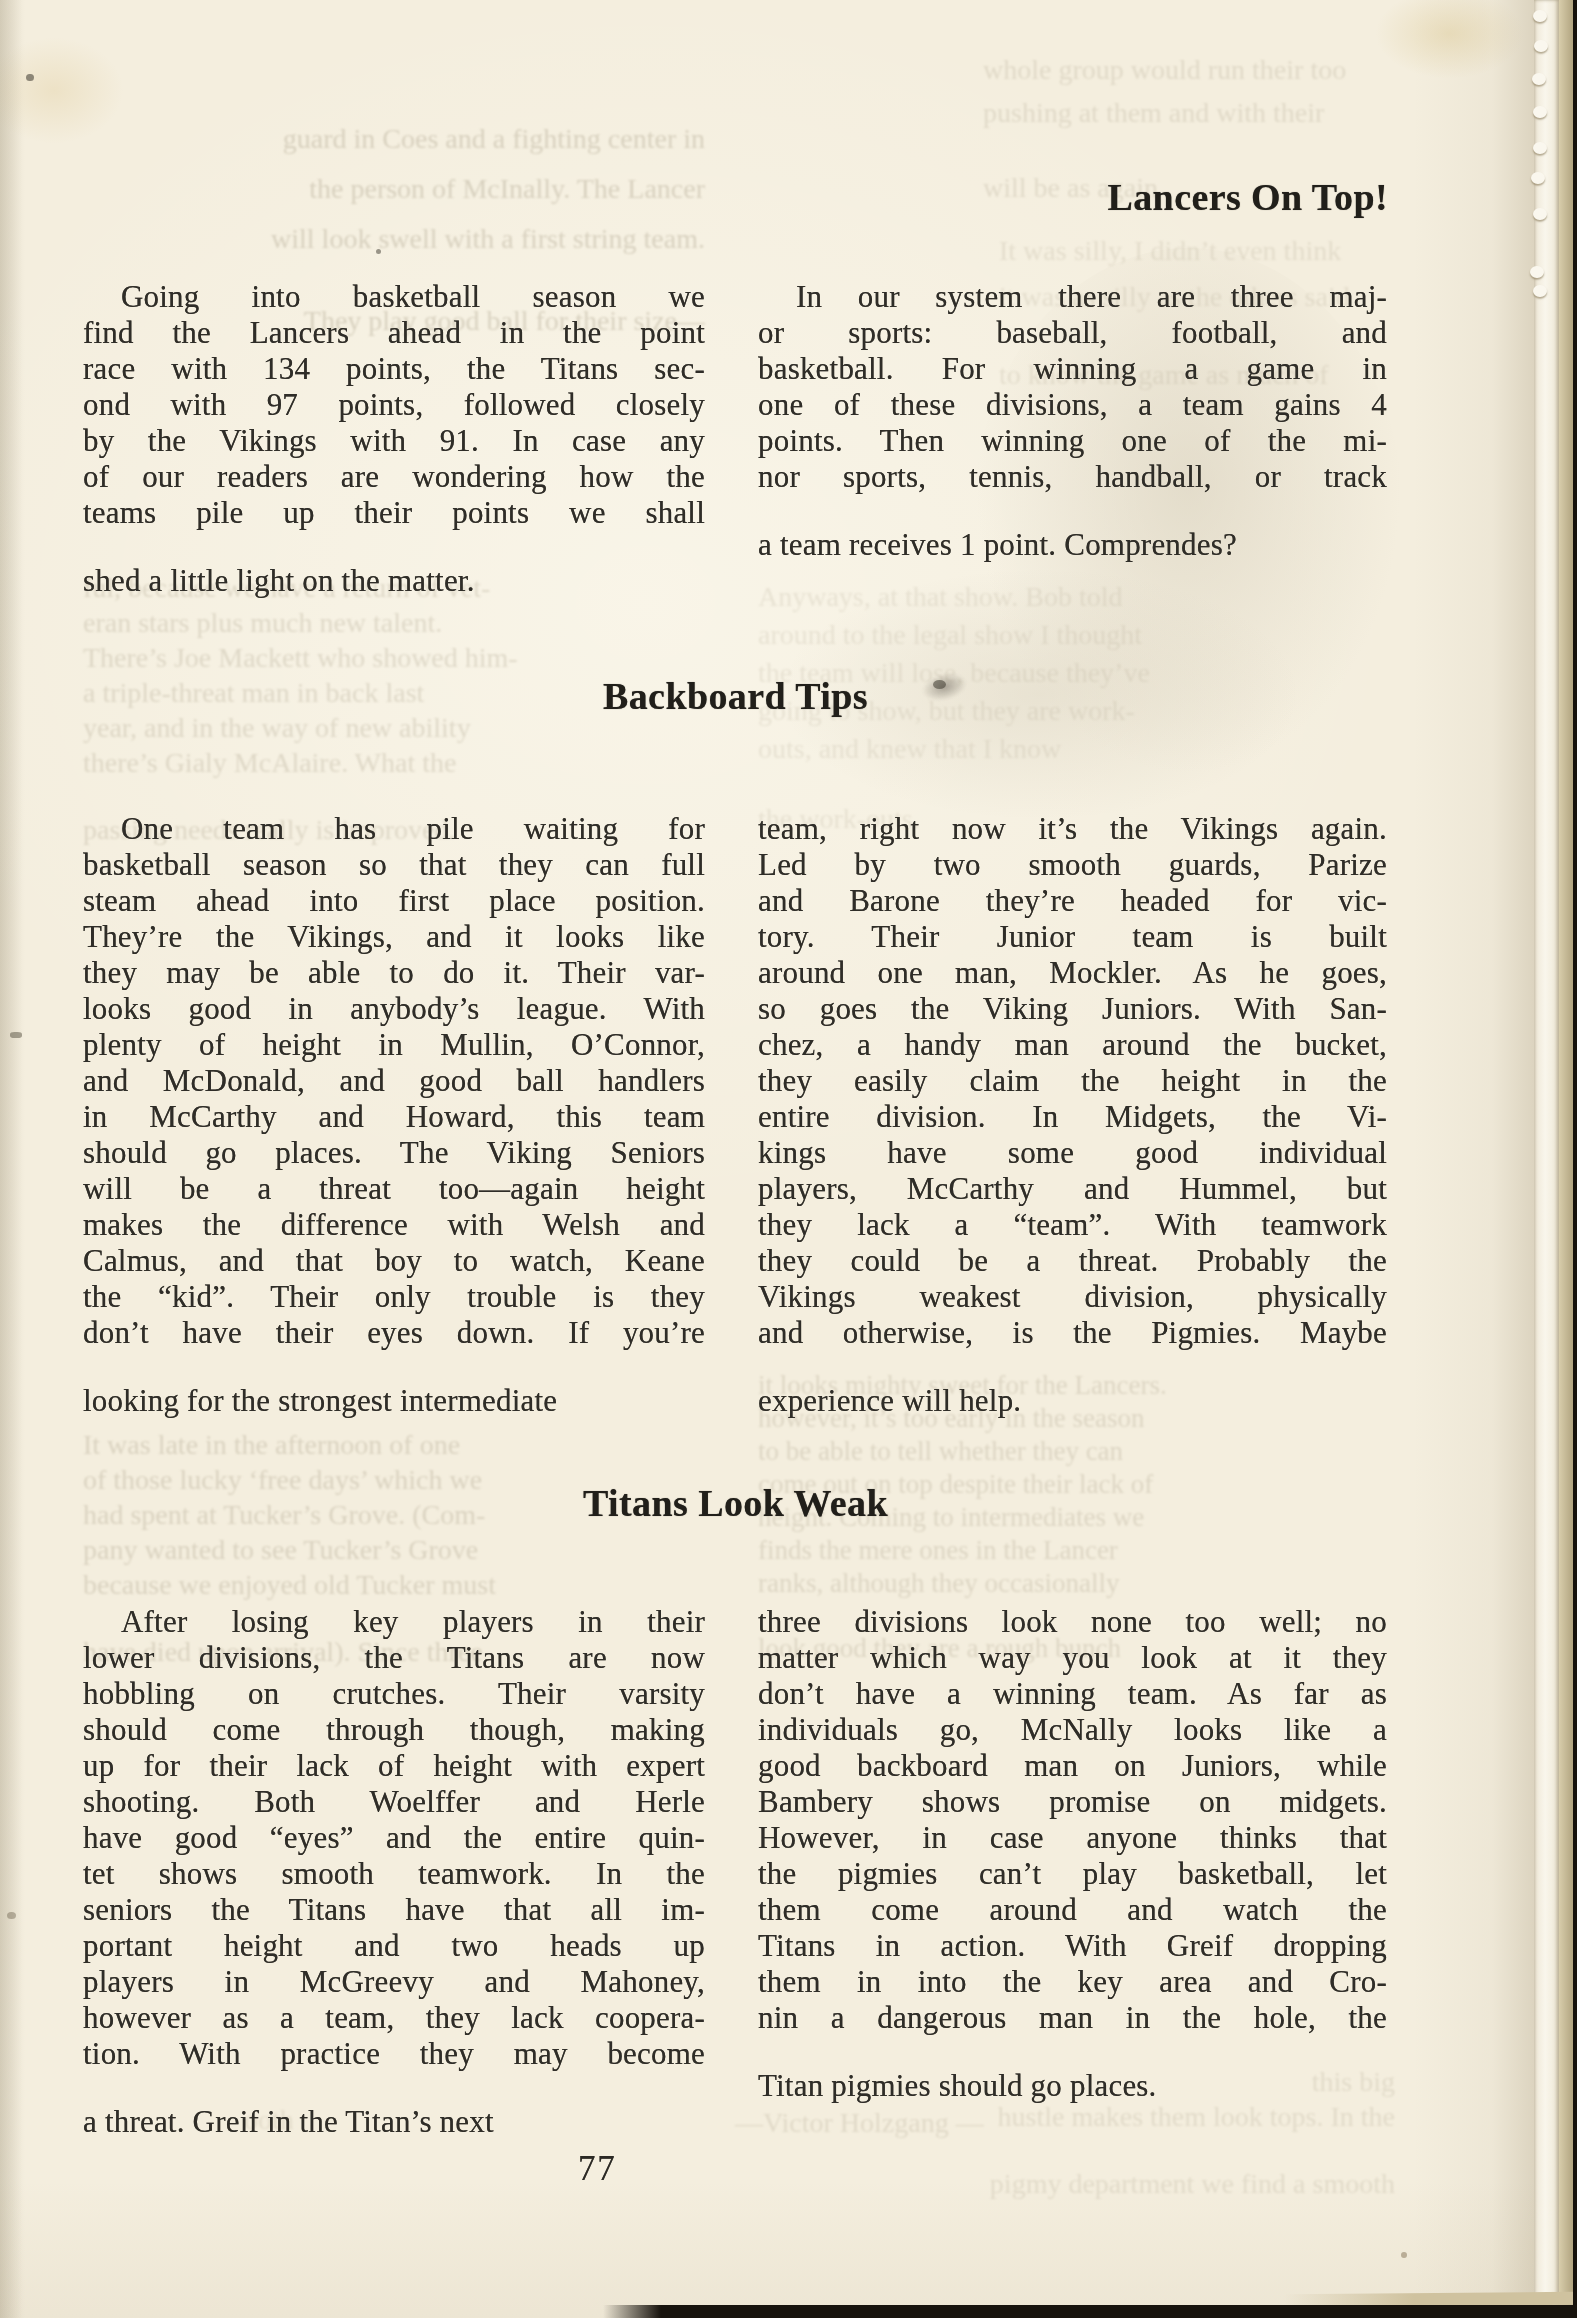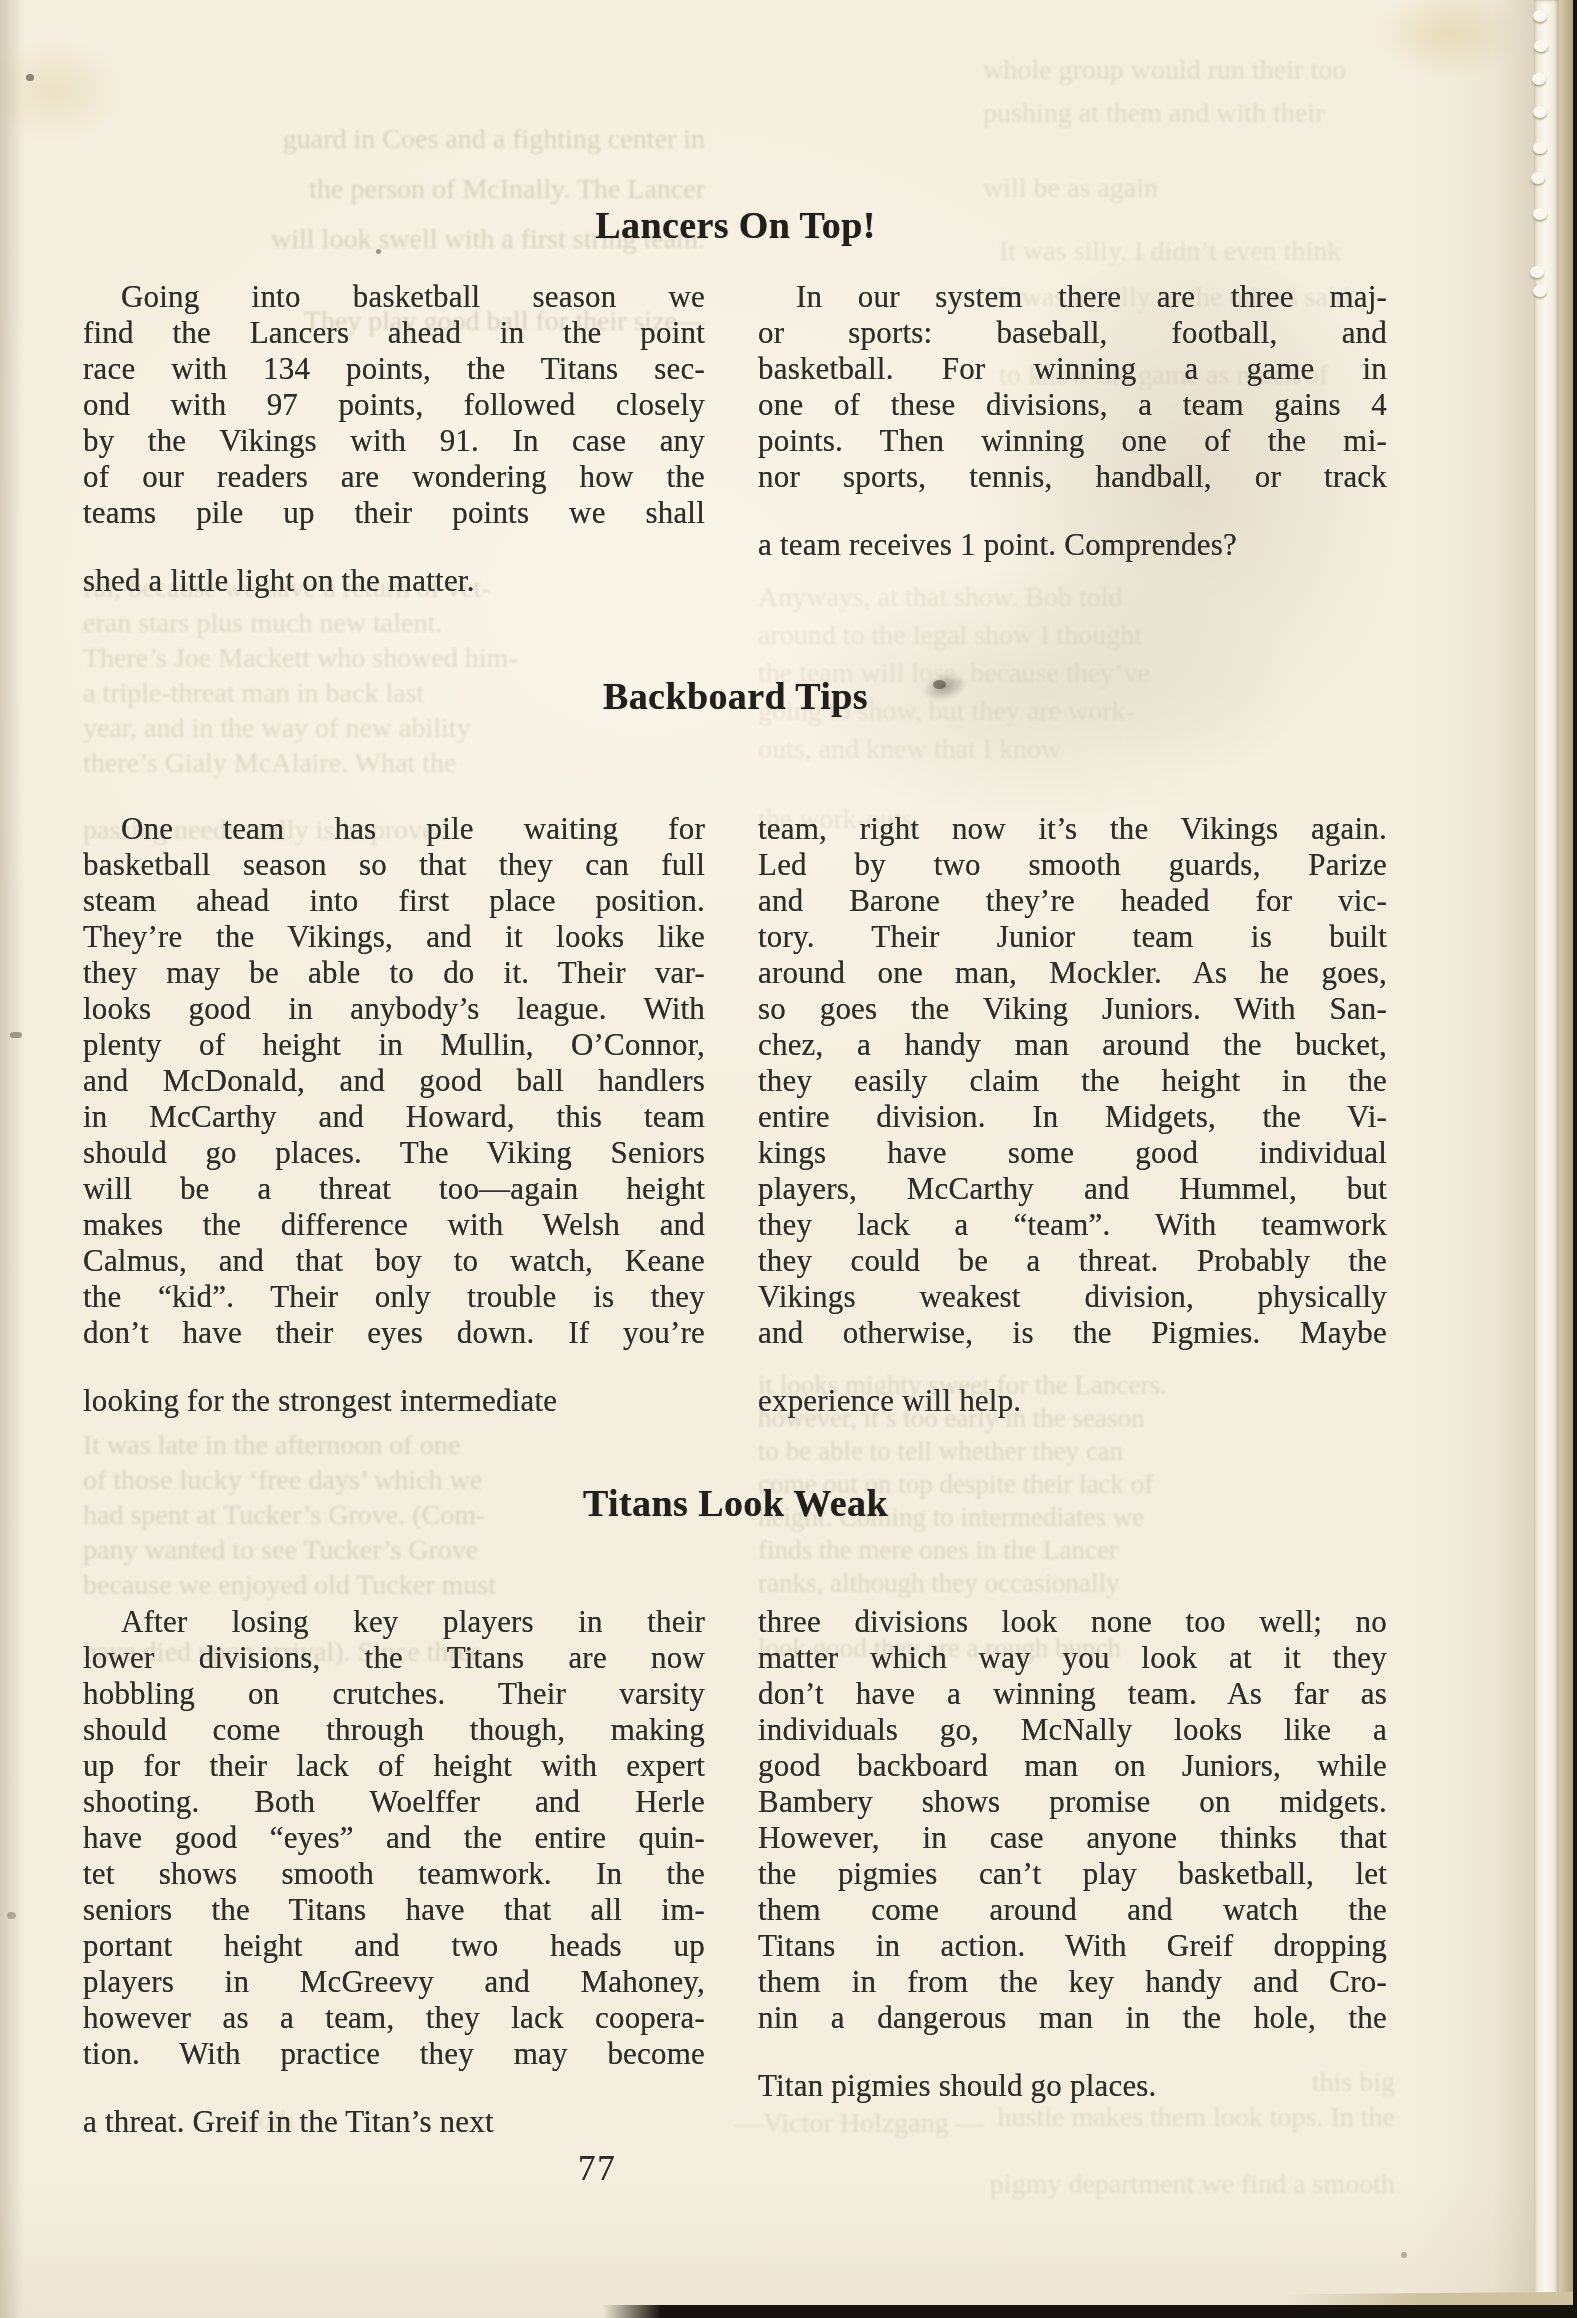--- a/index.html
+++ b/index.html
@@ -9,21 +9,21 @@
     background:
       radial-gradient(70% 38% at 42% 26%, rgba(255,253,244,.45), rgba(255,253,244,0) 70%),
       linear-gradient(90deg, rgba(100,86,52,.12) 0px, rgba(100,86,52,0) 25px),
       linear-gradient(270deg, rgba(118,100,62,.20) 0px, rgba(118,100,62,.05) 45px, rgba(118,100,62,0) 124px),
       linear-gradient(0deg, rgba(140,118,74,.07) 0%, rgba(140,118,74,0) 6%),
       #f4eede;}
   
   .hdr{position:absolute;left:83px;width:1305px;margin:0;text-align:center;
        font-size:38px;font-weight:700;color:#211f1a;letter-spacing:0.4px;
        text-shadow:0 0 0.8px rgba(30,28,22,.65);z-index:3;}
-  .hdr-1{top:203px;}
+  .hdr-1{top:175px;text-align:right;}
   .hdr-2{top:666px;margin-top:8px;}
   .hdr-3{top:1481px;}
   .body-col{position:absolute;z-index:3;font-size:31px;line-height:36px;color:#2f2d28;
             letter-spacing:0.2px;text-shadow:0 0 0.6px rgba(44,41,34,.75);}
   .col-l{left:83px;width:622px;}
   .col-r{left:758px;width:629px;}
   .top-a{top:279px;}
   .top-b{top:811px;}
   .top-c{top:1604px;}
   .tline{height:36px;overflow:hidden;text-align:justify;text-align-last:justify;text-justify:inter-word;}
@@ -231,21 +231,21 @@
         <div class="tline">three divisions look none too well; no</div>
         <div class="tline">matter which way you look at it they</div>
         <div class="tline">don’t have a winning team.  As far as</div>
         <div class="tline">individuals go, McNally looks like a</div>
         <div class="tline">good backboard man on Juniors, while</div>
         <div class="tline">Bambery shows promise on midgets.</div>
         <div class="tline">However, in case anyone thinks that</div>
         <div class="tline">the pigmies can’t play basketball, let</div>
         <div class="tline">them come around and watch the</div>
         <div class="tline">Titans in action.  With Greif dropping</div>
-        <div class="tline">them in from the key handy and Cro-</div>
+        <div class="tline">them in into the key area and Cro-</div>
         <div class="tline">nin a dangerous man in the hole, the</div>
         <div class="tline tline-last">Titan pigmies should go places.</div>
       </div>
 
     <div class="pageno">77</div>
 
     <div class="stain stain-tl"></div>
     <div class="stain stain-tr"></div>
     <div class="mark smudge"></div>
     <div class="mark smudge-dot"></div>

